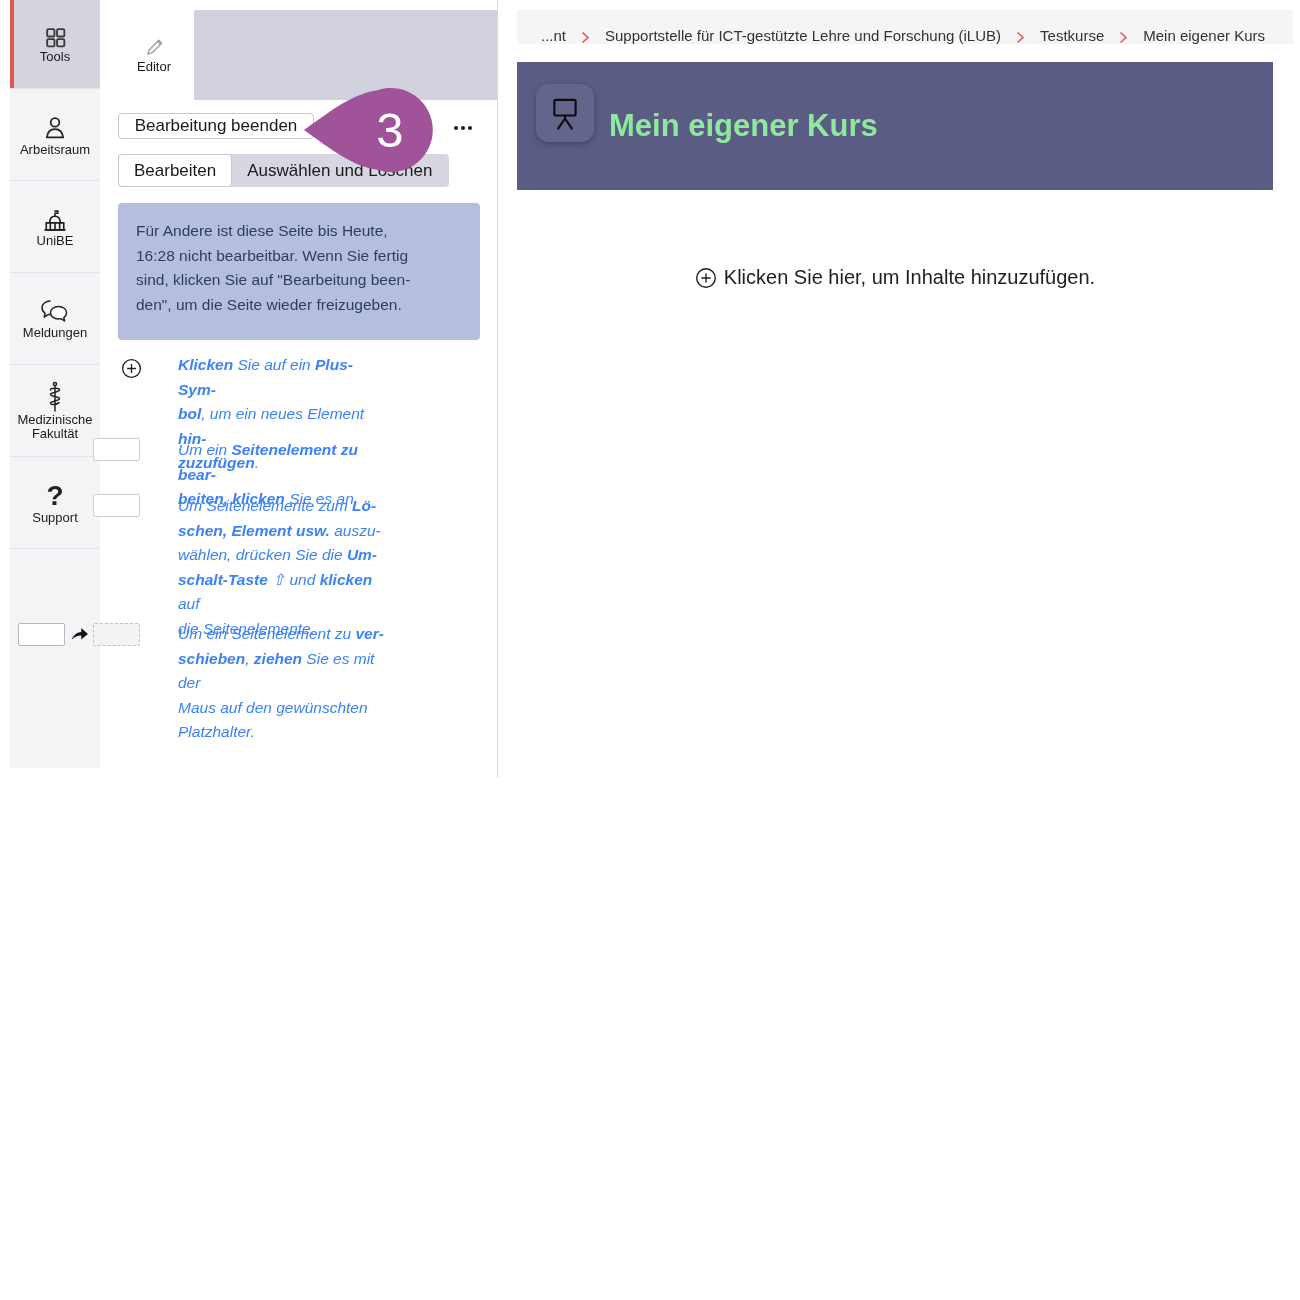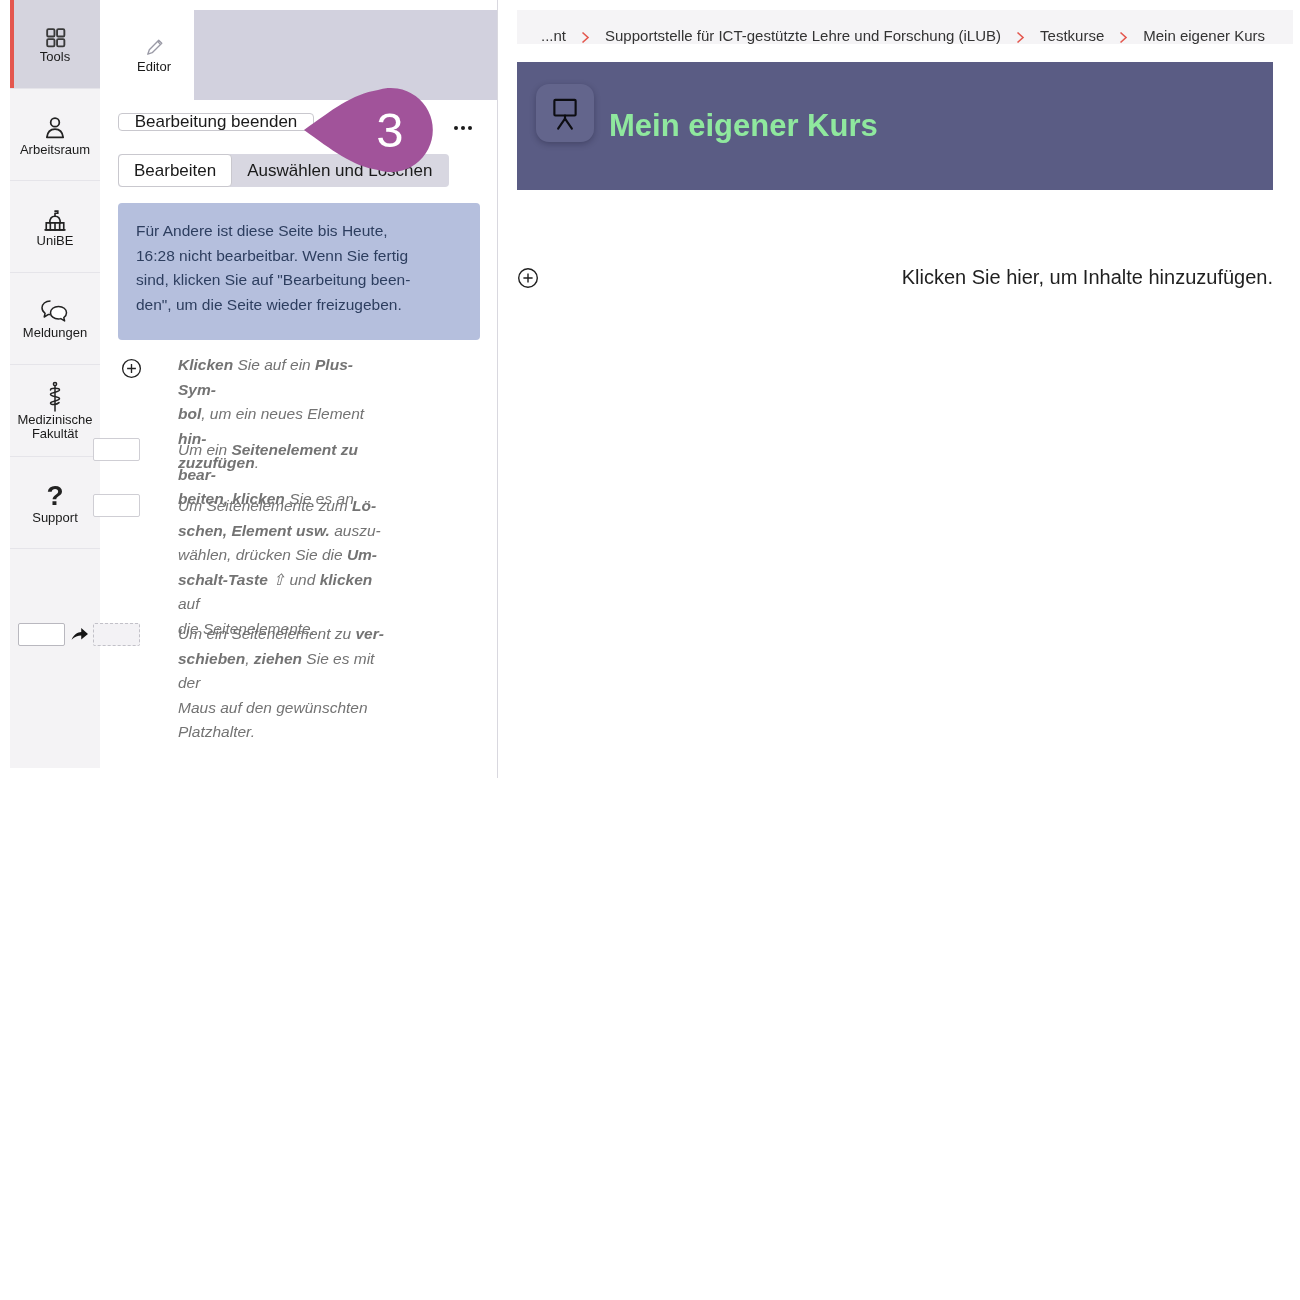--- a/index.html
+++ b/index.html
@@ -19,38 +19,38 @@
   .rail-icon{display:flex;align-items:center;justify-content:center;}
 
   
   .editor-panel{position:absolute;left:100px;top:0;width:398px;height:778px;background:#fff;
     border-right:1px solid #d9d8df;box-sizing:border-box;}
   .tab-row{position:absolute;left:14px;top:10px;right:0;height:90px;display:flex;}
   .editor-tab{width:80px;background:#fff;display:flex;flex-direction:column;align-items:center;justify-content:center;gap:0;cursor:pointer;}
   .editor-tab-label{font-size:13px;color:#1a1a1a;}
   .tabbar-filler{flex:1;background:#d2d1de;}
 
-  .finish-btn{position:absolute;left:18px;top:113px;width:196px;height:18px;background:#fff;
+  .finish-btn{position:absolute;left:18px;top:113px;width:196px;height:26px;background:#fff;
     border:1px solid #c9c8ce;border-radius:4px;font-size:17px;color:#1a1a1a;
     display:flex;align-items:center;justify-content:center;cursor:pointer;box-sizing:border-box;}
   .more-btn{position:absolute;left:350px;top:122px;width:26px;height:12px;display:flex;gap:3px;align-items:center;justify-content:center;cursor:pointer;}
   .more-btn i{width:4px;height:4px;border-radius:50%;background:#1a1a1a;}
 
   .mode-tabs{position:absolute;left:18px;top:154px;width:331px;height:33px;background:#d8d7e1;
     border-radius:4px;display:flex;box-sizing:border-box;}
   .mode-tab{font-size:17px;display:flex;align-items:center;justify-content:center;padding:0 15px;cursor:pointer;color:#1a1a1a;}
   .mode-tab.active{background:#fff;border:1px solid #c9c8ce;border-radius:4px;box-sizing:border-box;}
 
   .lock-box{position:absolute;left:18px;top:203px;width:362px;height:137px;background:#b5bfdd;border-radius:4px;
     box-sizing:border-box;padding:16px 18px;font-size:15.5px;line-height:24.5px;color:#2d3e5f;white-space:pre-line;}
 
   .instructions{position:absolute;left:0;top:350px;right:0;}
   .instr-row{position:absolute;left:0;right:0;}
   .instr-text{position:absolute;left:178px;width:212px;font-size:15.5px;line-height:24.6px;
-    font-style:italic;color:#737373;}
+    font-style:italic;color:#3b82f6;}
   .instr-text b{font-weight:700;}
   .el-box{position:absolute;width:47px;height:23px;background:#fff;border:1px solid #cfced4;box-sizing:border-box;border-radius:2px;}
   .el-box.src{border-color:#b9b8bf;}
   .el-box.dashed{border:1.5px dashed #c2c1c8;background:#f3f2f5;}
 
   
   .callout{position:absolute;left:302px;top:84px;width:138px;height:92px;z-index:30;}
   .callout-num{position:absolute;left:330px;top:100px;width:120px;height:60px;z-index:31;
     display:flex;align-items:center;justify-content:center;color:#fff;font-size:49px;line-height:60px;}
 
@@ -59,21 +59,21 @@
     display:flex;align-items:flex-end;gap:15px;padding-left:24px;box-sizing:border-box;font-size:15px;color:#333;}
   .crumb{cursor:pointer;white-space:nowrap;}
   .crumb-sep{display:flex;align-items:center;}
 
   .course-header{position:absolute;left:517px;top:62px;width:756px;height:128px;background:#5a5c84;}
   .course-tile{position:absolute;left:19px;top:22px;width:58px;height:58px;border-radius:13px;background:#63658c;
     box-shadow:0 2px 6px rgba(10,10,30,.28);display:flex;align-items:center;justify-content:center;}
   .course-title{position:absolute;left:92px;top:0;height:100%;display:flex;align-items:center;
     font-size:31px;font-weight:700;color:#8fe89e;}
 
-  .add-line{position:absolute;left:517px;top:266px;width:756px;display:flex;align-items:center;justify-content:space-between;
+  .add-line{position:absolute;left:517px;top:266px;width:756px;display:flex;align-items:center;justify-content:center;
     gap:7px;font-size:20px;color:#1f1f1f;cursor:pointer;}
 
   svg{display:block;}
 </style>
 </head>
 <body>
 
 <div class="page">
 
   <aside class="sidebar">

